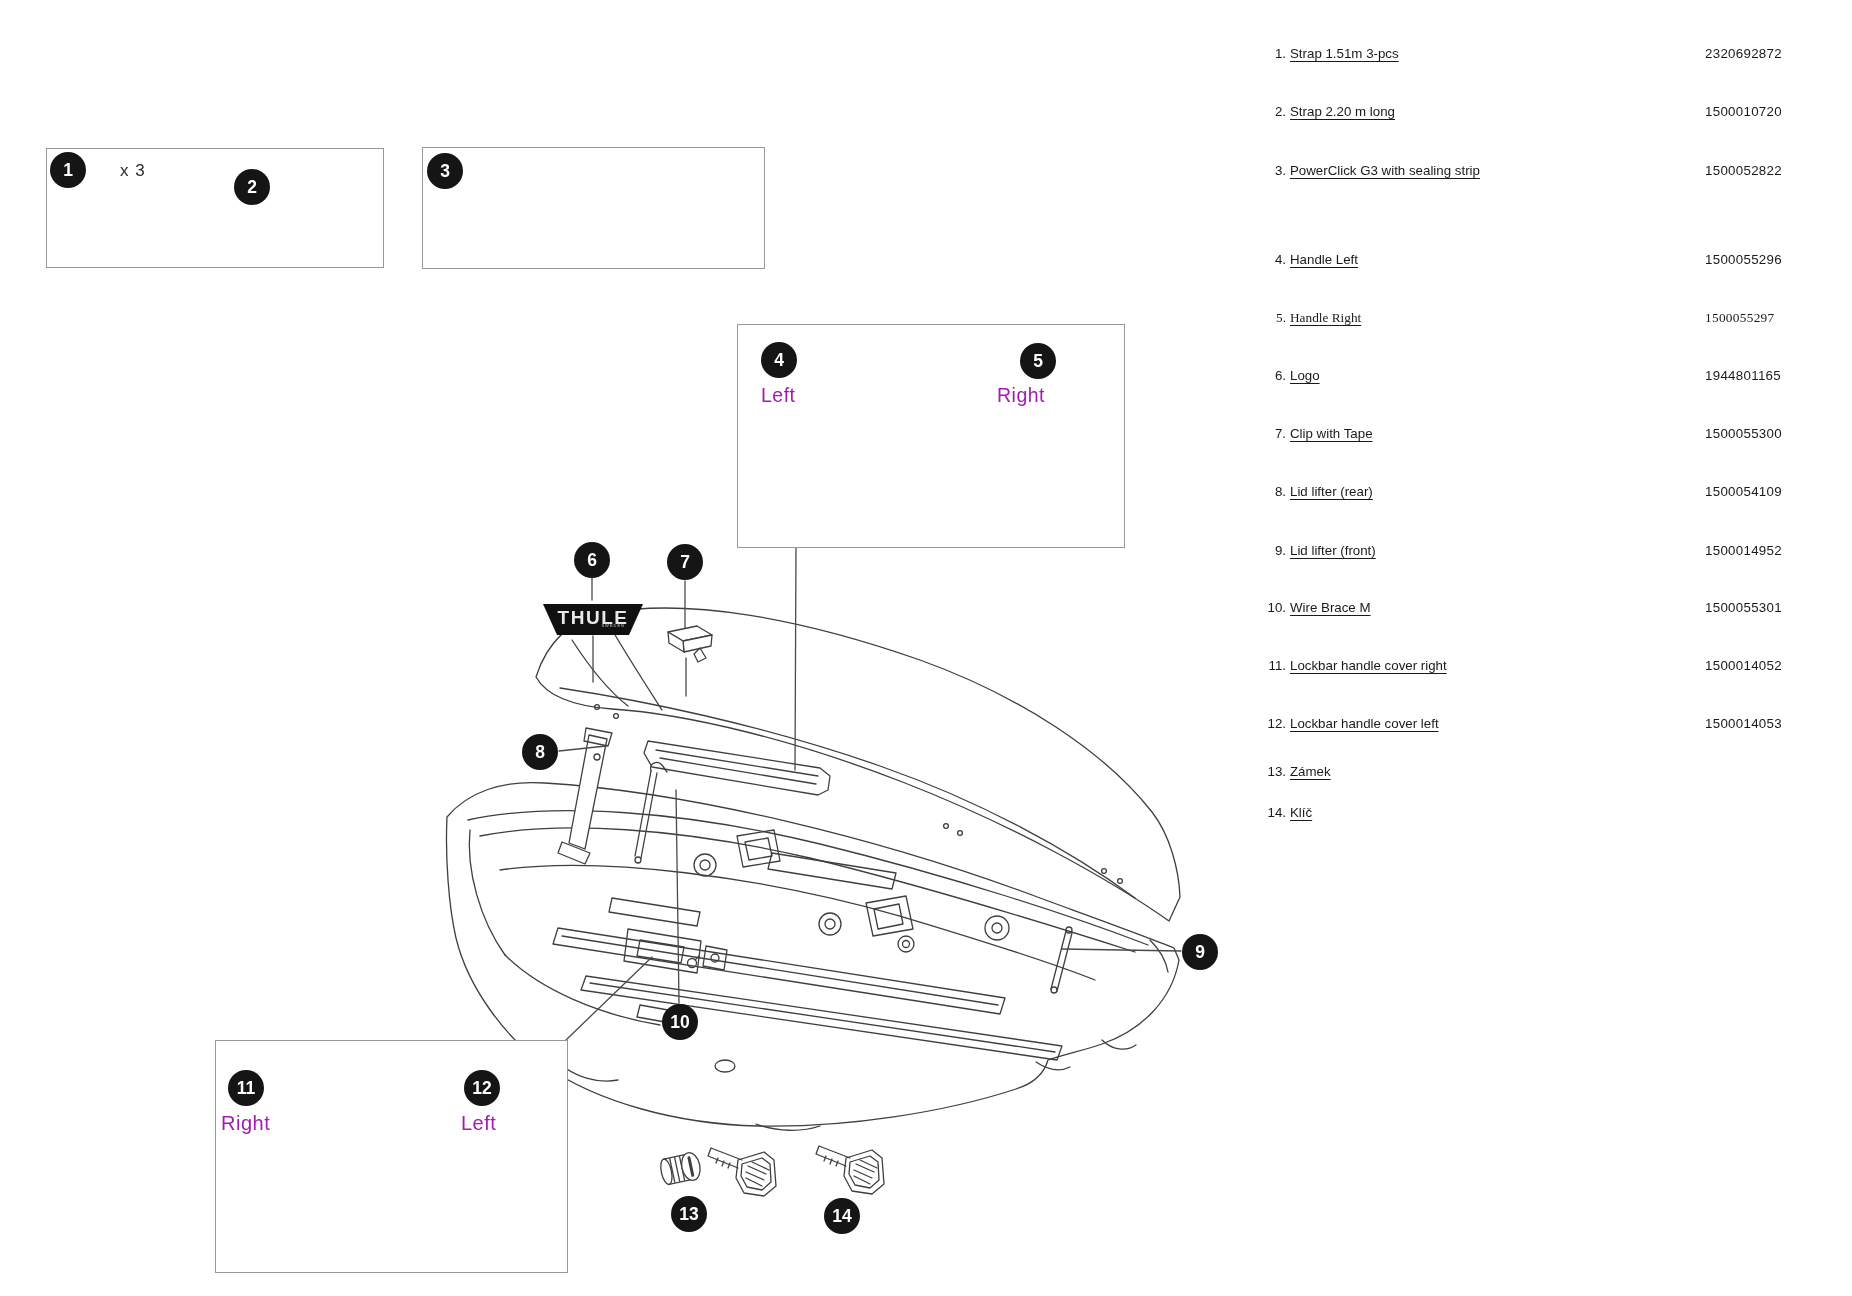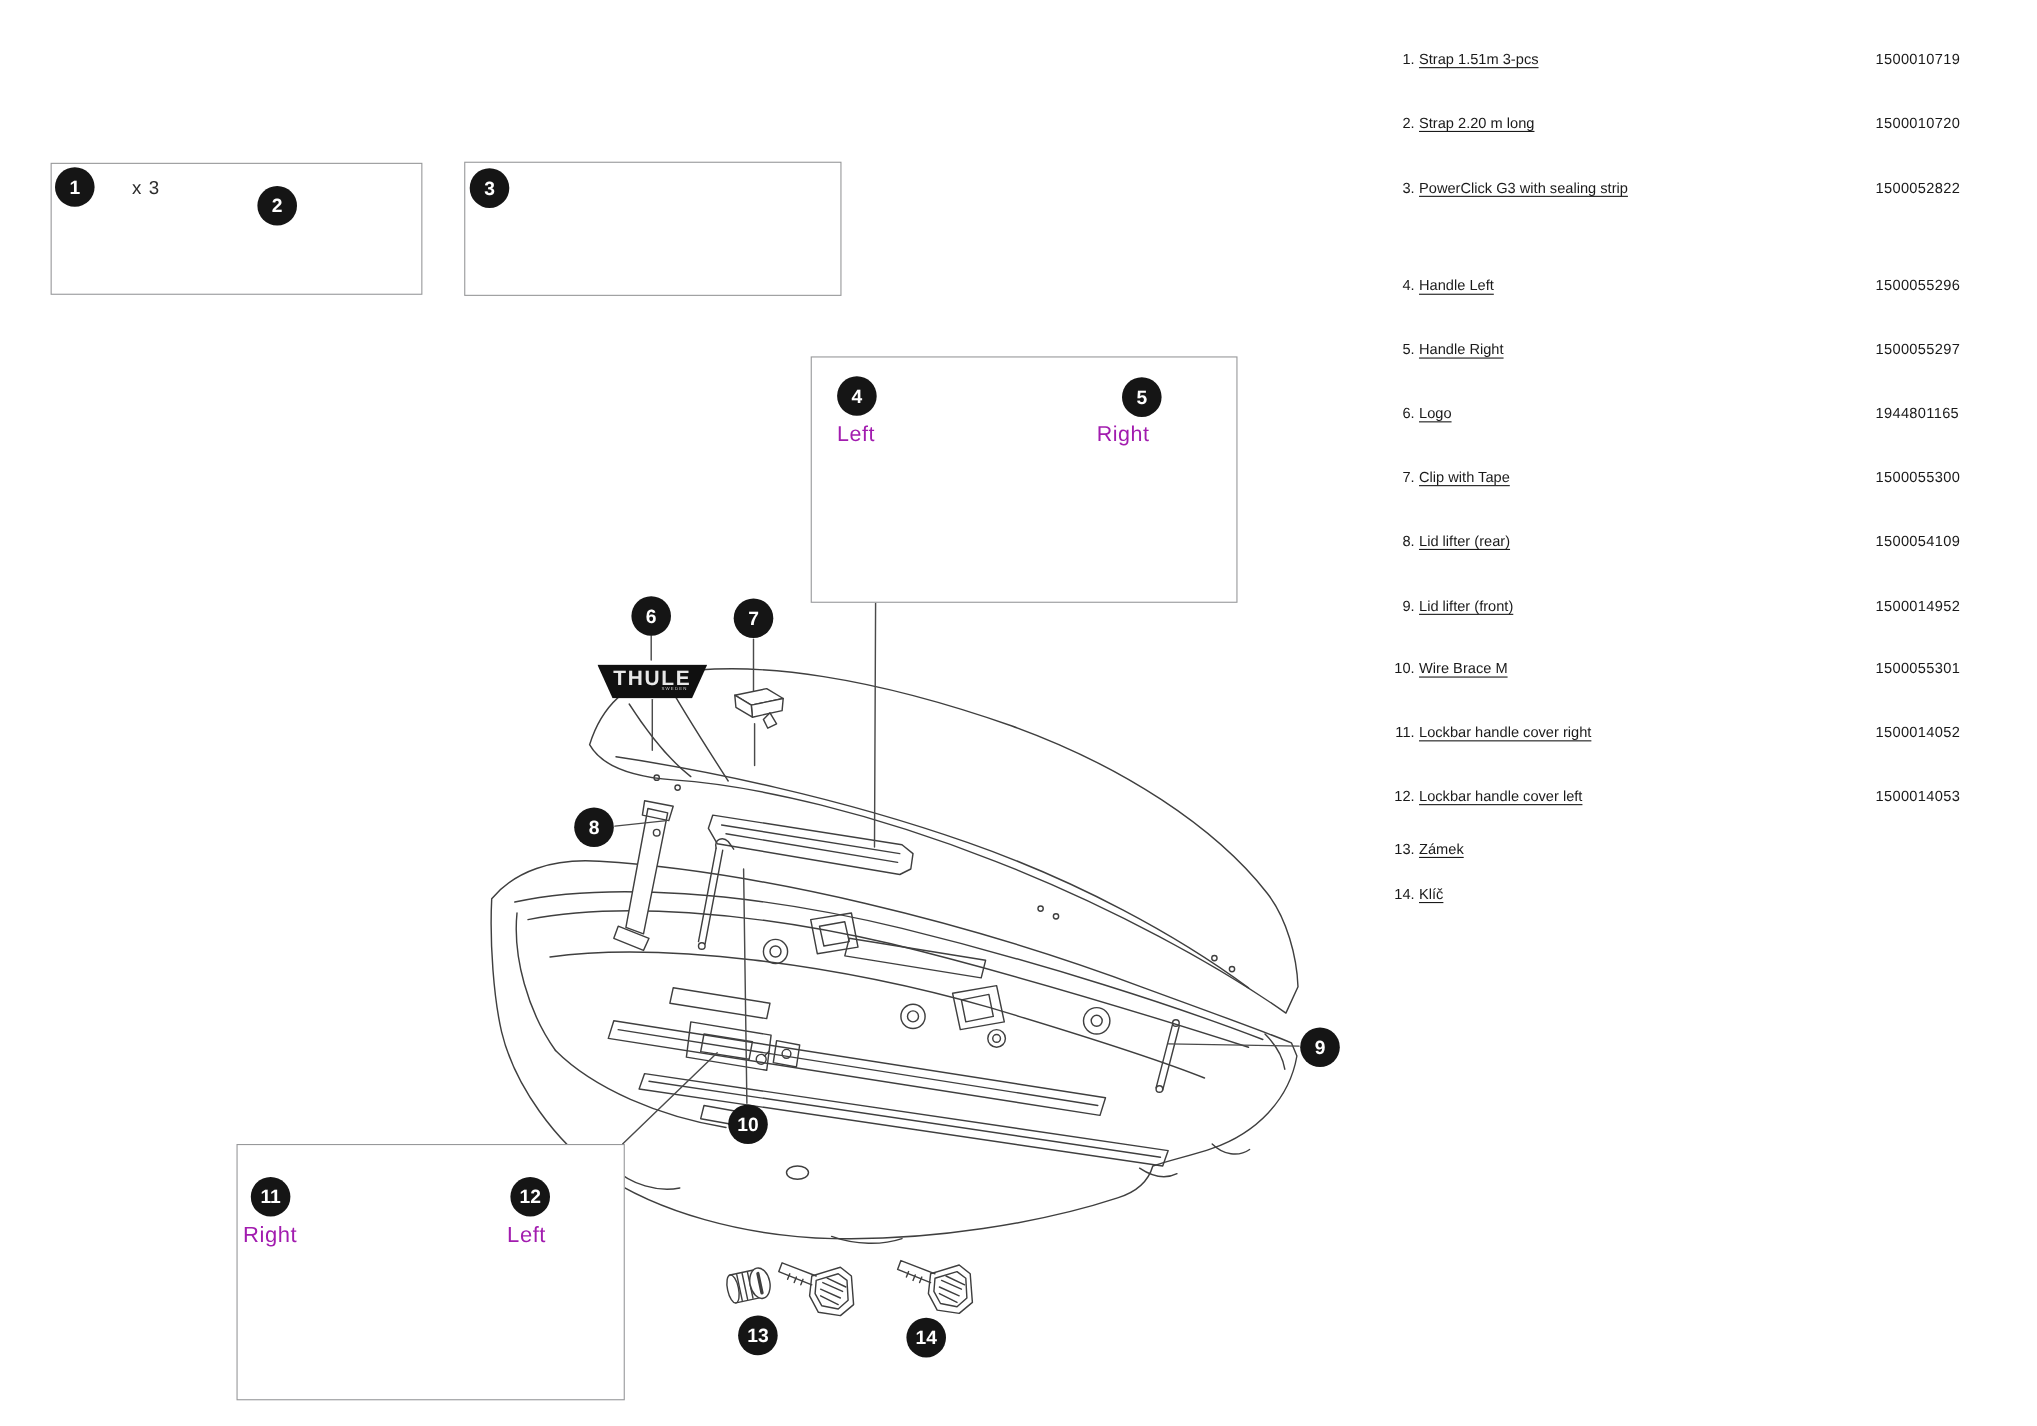--- a/index.html
+++ b/index.html
@@ -276,32 +276,32 @@
   <div class="dia-label" style="left:221px;top:1112px;font-size:20px;">Right</div>
   <div class="dia-label" style="left:461px;top:1112px;font-size:20px;">Left</div>
 
   <div class="thule-badge">
     <span class="main">THULE</span>
     <span class="sub">SWEDEN</span>
   </div>
 
   <div>
     <div class="plist-row" style="top:45px;">
-      <span class="idx">1.</span><a class="lbl">Strap 1.51m 3-pcs</a><span class="pn">1500010719</span>
+      <span class="idx">1.</span><a class="lbl">Strap 1.51m 3-pcs</a><span class="pn">2320692872</span>
     </div>
     <div class="plist-row" style="top:103px;">
       <span class="idx">2.</span><a class="lbl">Strap 2.20 m long</a><span class="pn">1500010720</span>
     </div>
     <div class="plist-row" style="top:162px;">
       <span class="idx">3.</span><a class="lbl">PowerClick G3 with sealing strip</a><span class="pn">1500052822</span>
     </div>
     <div class="plist-row" style="top:251px;">
       <span class="idx">4.</span><a class="lbl">Handle Left</a><span class="pn">1500055296</span>
     </div>
-    <div class="plist-row" style="top:309px;">
+    <div class="plist-row" style="top:309px;font-family:Liberation Serif, serif;">
       <span class="idx">5.</span><a class="lbl">Handle Right</a><span class="pn">1500055297</span>
     </div>
     <div class="plist-row" style="top:367px;">
       <span class="idx">6.</span><a class="lbl">Logo</a><span class="pn">1944801165</span>
     </div>
     <div class="plist-row" style="top:425px;">
       <span class="idx">7.</span><a class="lbl">Clip with Tape</a><span class="pn">1500055300</span>
     </div>
     <div class="plist-row" style="top:483px;">
       <span class="idx">8.</span><a class="lbl">Lid lifter (rear)</a><span class="pn">1500054109</span>

